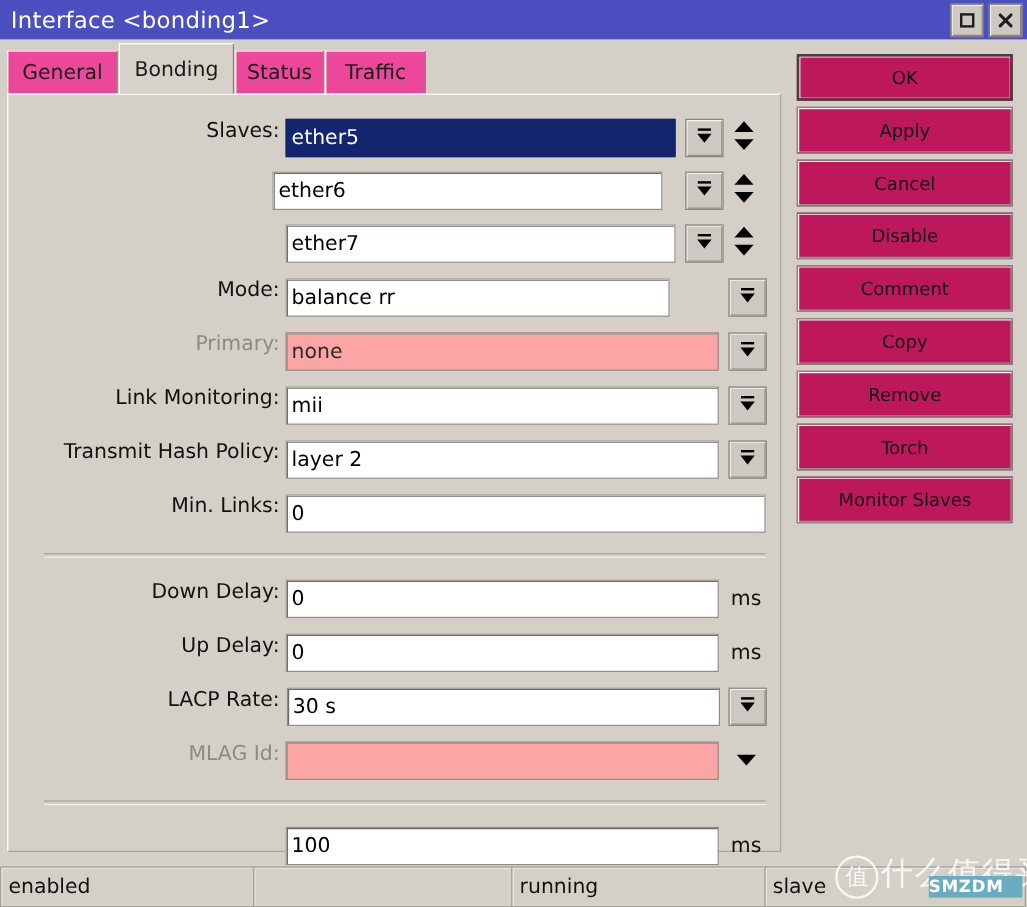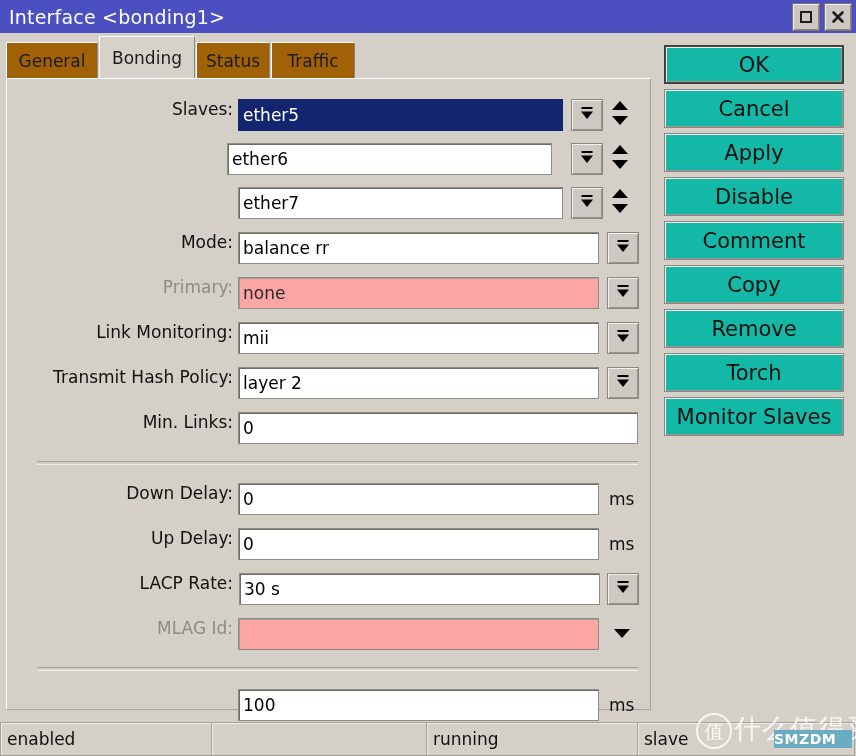--- a/index.html
+++ b/index.html
@@ -28,21 +28,21 @@
     box-shadow:inset 1px 1px 0 #f2efea, inset -1px -1px 0 #8d8880;
     display:flex;align-items:center;justify-content:center;
     cursor:pointer;position:relative;
   }
   .tb-btn svg{display:block;}
 
   
   .tabstrip{position:absolute;left:0;top:33px;width:856px;height:45px;background:#d4d0c8;}
   .tab{
     position:absolute;bottom:0;height:36px;
-    background:#a16207;
+    background:#ec4899;
     border-left:1px solid #ffffff;border-top:1px solid #ffffff;
     border-right:1px solid #8a8680;
     display:flex;align-items:center;justify-content:center;
     padding:0 11px;font-size:17px;color:#1b1b1b;cursor:pointer;
     box-sizing:border-box;
   }
   .tab.active{
     height:42px;background:#d6d2ca;border-right:1px solid #8a8680;
     z-index:3;font-weight:400;
   }
@@ -89,26 +89,26 @@
     position:absolute;width:30px;height:32px;
     display:flex;align-items:center;justify-content:center;cursor:pointer;
   }
   .unit{position:absolute;font-size:17px;color:#111;}
   .sep{position:absolute;height:2px;border-top:1px solid #a39f99;border-bottom:1px solid #f3f0eb;}
 
   
   .btncol{position:absolute;left:664px;top:45px;width:180px;}
   .btn{
     width:180px;height:39px;margin-bottom:5px;
-    background:#14b8a6;
+    background:#be185d;
     border:1px solid #8a8680;
     box-shadow:inset 1px 1px 0 #f5f2ed, inset -1px -1px 0 #9a958f;
     box-sizing:border-box;
     display:flex;align-items:center;justify-content:center;
-    font-size:21px;color:#111;cursor:pointer;
+    font-size:15px;color:#111;cursor:pointer;
   }
   .btn.def{border:2px solid #44413d;}
 
   
   .statusbar{position:absolute;left:0;top:722px;width:856px;height:34px;display:flex;}
   .stcell{
     height:34px;background:#d4d0c8;
     border:1px solid #a39f99;
     box-shadow:inset 1px 1px 0 #eeebe6;
     box-sizing:border-box;
@@ -230,21 +230,21 @@
     <div class="spin" style="left:600px;top:108px;">
       <span>
         <svg width="22" height="28" viewBox="0 0 22 28">
             <path d="M11 2 L19 11 L3 11 Z" fill="#000"></path>
             <path d="M11 26 L3 17 L19 17 Z" fill="#000"></path>
           </svg>
       </span>
     </div>
 
     <div class="lbl" style="top:153px;">Mode:</div>
-    <div class="fld" style="left:231px;top:153px;width:361px;">balance rr</div>
+    <div class="fld" style="left:231px;top:153px;width:320px;">balance rr</div>
     <div class="ddbtn" style="left:600px;top:153px;">
       <span>
         <svg width="16" height="16" viewBox="0 0 16 16">
             <rect x="2.5" y="2" width="11" height="2" fill="#000"></rect>
             <path d="M8 14 L2 6.5 L14 6.5 Z" fill="#000"></path>
           </svg>
       </span>
     </div>
 
     <div class="lbl dis" style="top:198px;">Primary:</div>
@@ -319,24 +319,24 @@
     <div class="fld" style="left:231px;top:610px;width:361px;">100</div>
     <div class="unit" style="left:602px;top:616px;">ms</div>
 
   </div>
 
   <div class="btncol">
     <div class="btn def">
         <span>OK</span>
       </div>
     <div class="btn">
+        <span>Apply</span>
+      </div>
+    <div class="btn">
         <span>Cancel</span>
-      </div>
-    <div class="btn">
-        <span>Apply</span>
       </div>
     <div class="btn">
         <span>Disable</span>
       </div>
     <div class="btn">
         <span>Comment</span>
       </div>
     <div class="btn">
         <span>Copy</span>
       </div>

